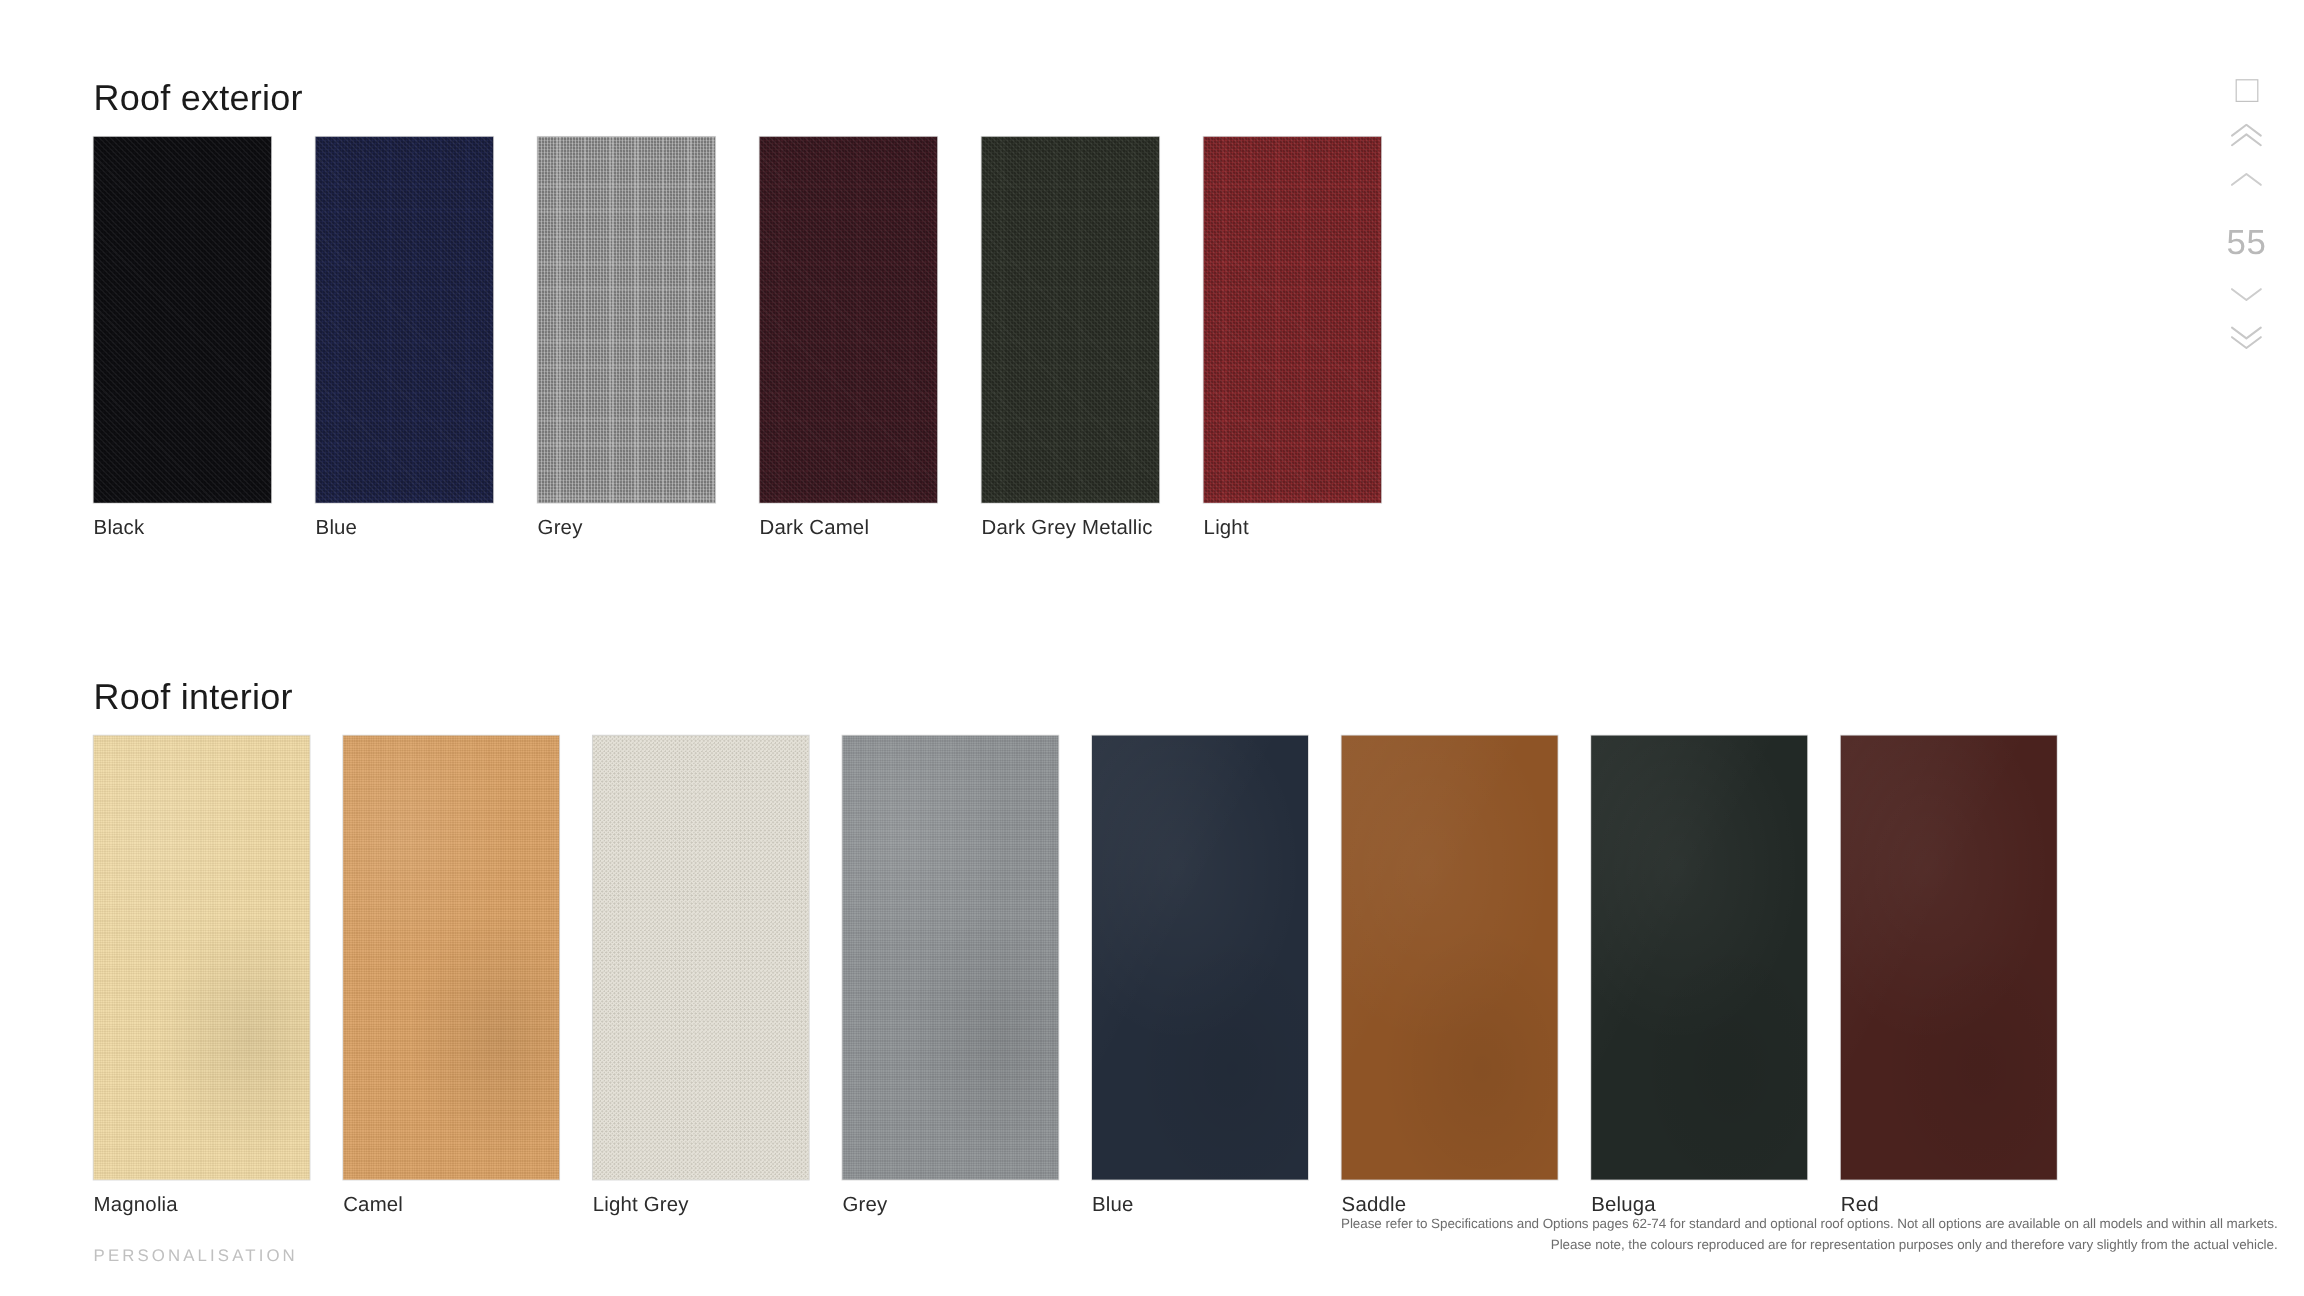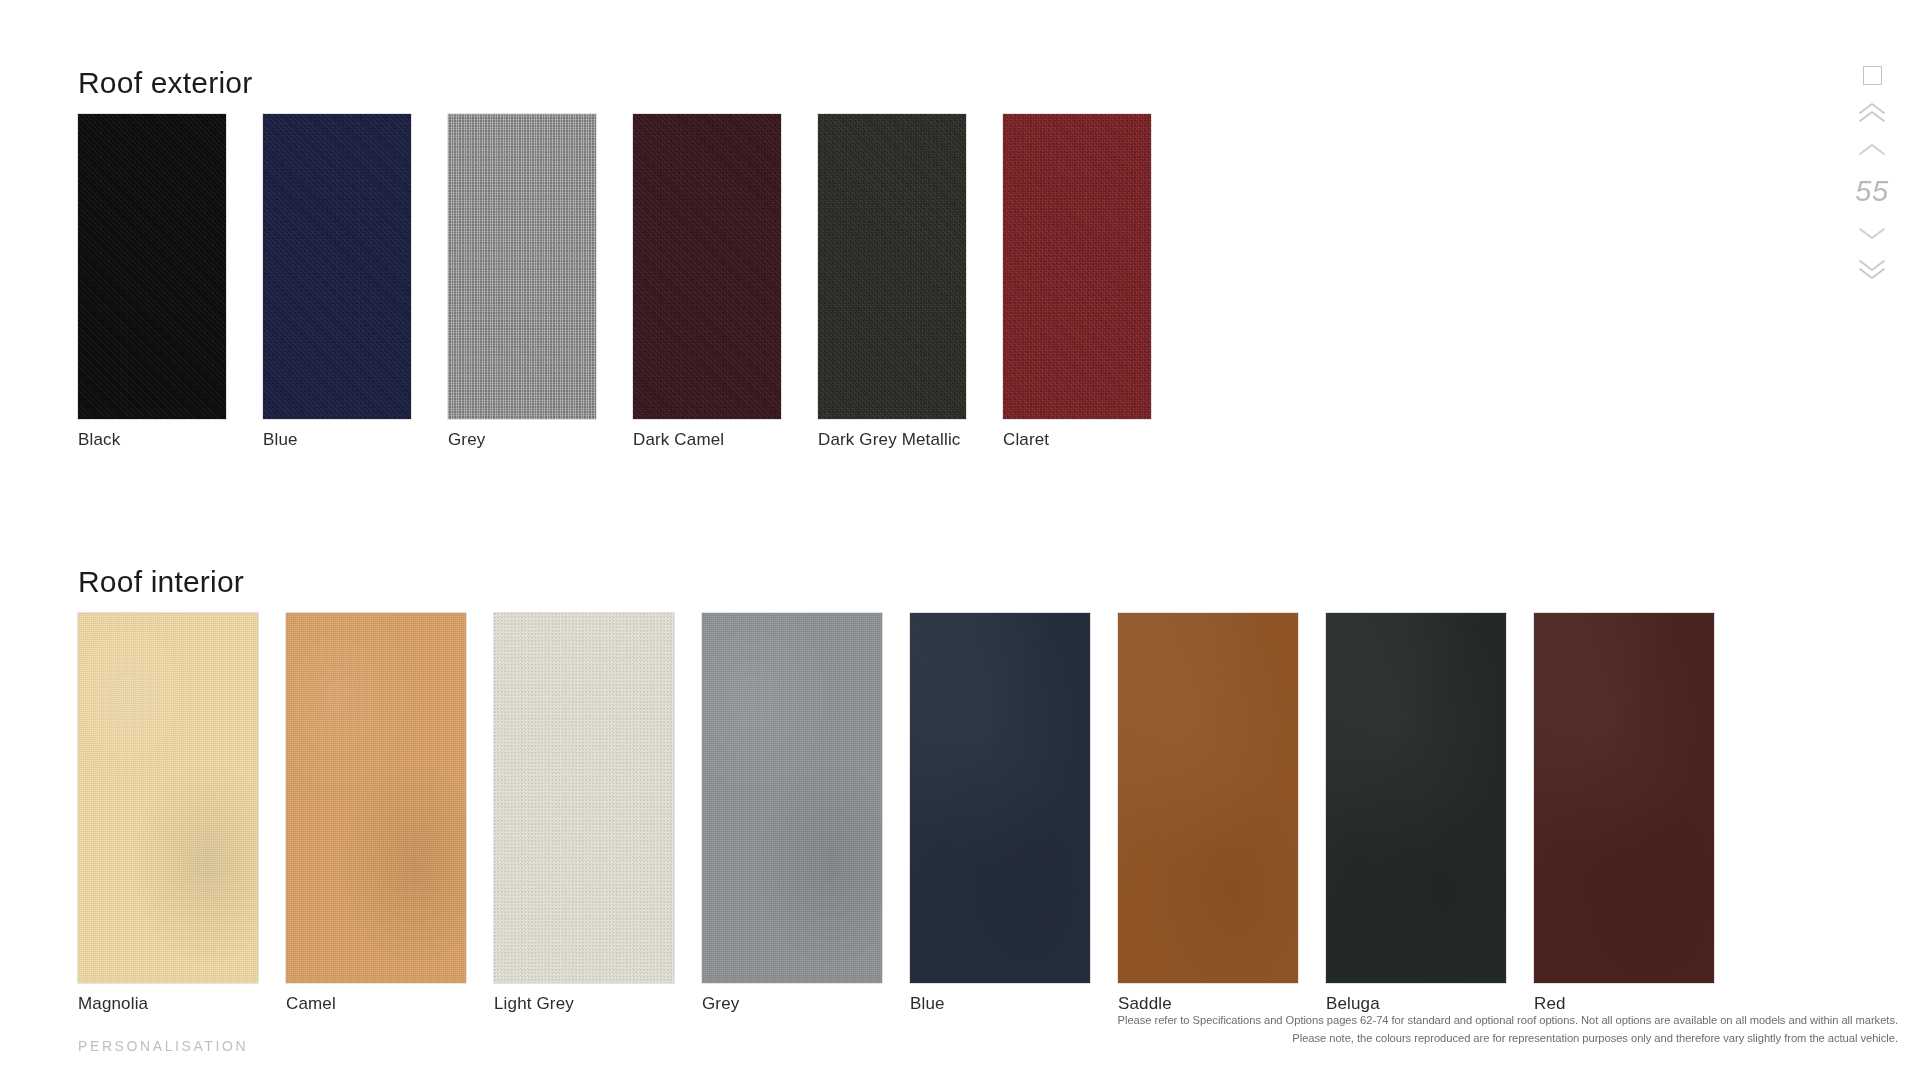--- a/index.html
+++ b/index.html
@@ -261,21 +261,21 @@
         <div class="swatch-cell">
           <div class="swatch tex-weave" style="width: 148px; height: 305px; background-color: rgb(58, 24, 32);"></div>
           <div class="swatch-label">Dark Camel</div>
         </div>
         <div class="swatch-cell">
           <div class="swatch tex-weave" style="width: 148px; height: 305px; background-color: rgb(43, 47, 39);"></div>
           <div class="swatch-label">Dark Grey Metallic</div>
         </div>
         <div class="swatch-cell">
           <div class="swatch tex-weave" style="width: 148px; height: 305px; background-color: rgb(122, 36, 40);"></div>
-          <div class="swatch-label">Claret</div>
+          <div class="swatch-label">Light</div>
         </div>
       </div>
   </div>
 
   <div class="section" id="section-roof-interior" style="left: 78px; top: 567px;">
     <h2 class="section-title">Roof interior</h2>
     <div class="swatch-row" id="row-roof-interior" style="gap: 28px;">
         <div class="swatch-cell">
           <div class="swatch tex-suede" style="width: 180px; height: 370px; background-color: rgb(239, 217, 164);"></div>
           <div class="swatch-label">Magnolia</div>
@@ -323,21 +323,21 @@
         <path d="M3 18 L15 9 L27 18" fill="none" stroke="#c8c8c8" stroke-width="1.7" stroke-linecap="round" stroke-linejoin="round"></path>
       </svg>
     </div>
 
     <div class="nav-btn nav-chev" style="margin-top:6px;">
       <svg width="30" height="13" viewBox="0 0 30 13">
         <path d="M3 11 L15 2 L27 11" fill="none" stroke="#cdcdcd" stroke-width="1.7" stroke-linecap="round" stroke-linejoin="round"></path>
       </svg>
     </div>
 
-    <div class="nav-btn" style="margin-top:10px; height:34px;font-style:italic;">
+    <div class="nav-btn" style="margin-top:22px; height:34px;">
       <span class="nav-page">55</span>
     </div>
 
     <div class="nav-btn nav-chev" style="margin-top:10px;">
       <svg width="30" height="13" viewBox="0 0 30 13">
         <path d="M3 2 L15 11 L27 2" fill="none" stroke="#cdcdcd" stroke-width="1.7" stroke-linecap="round" stroke-linejoin="round"></path>
       </svg>
     </div>
 
     <div class="nav-btn nav-chev" style="margin-top:6px;">

